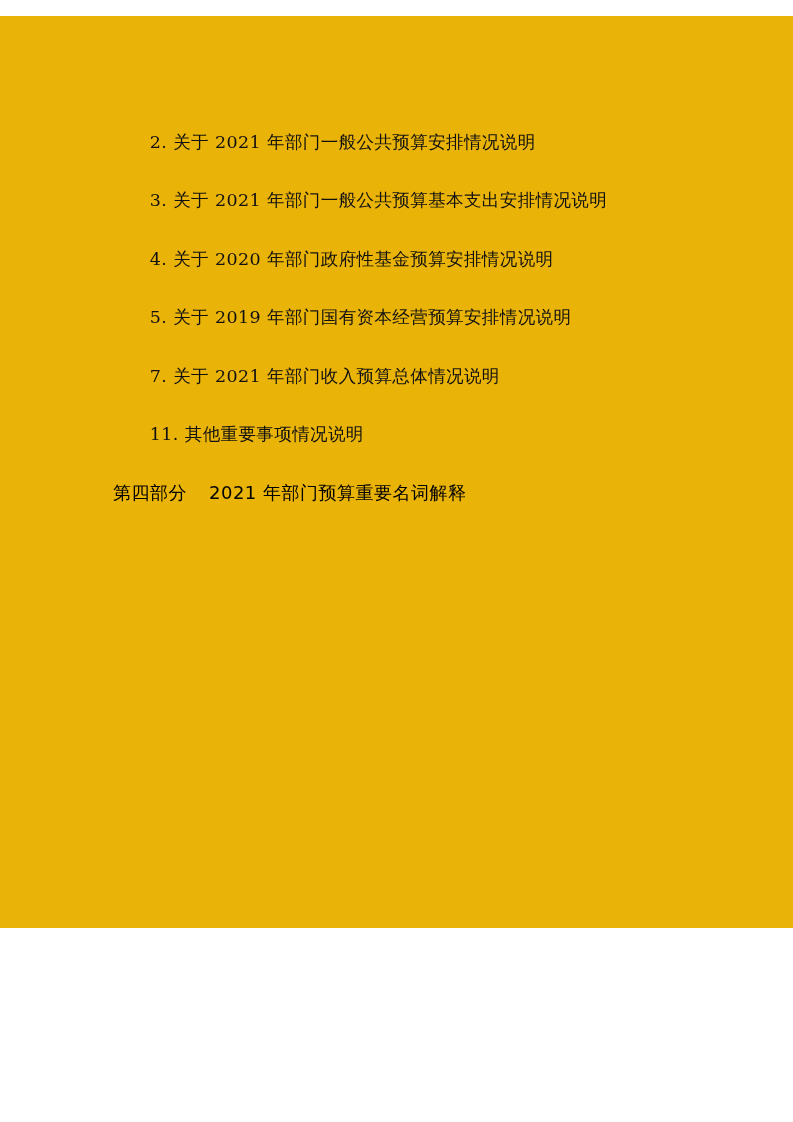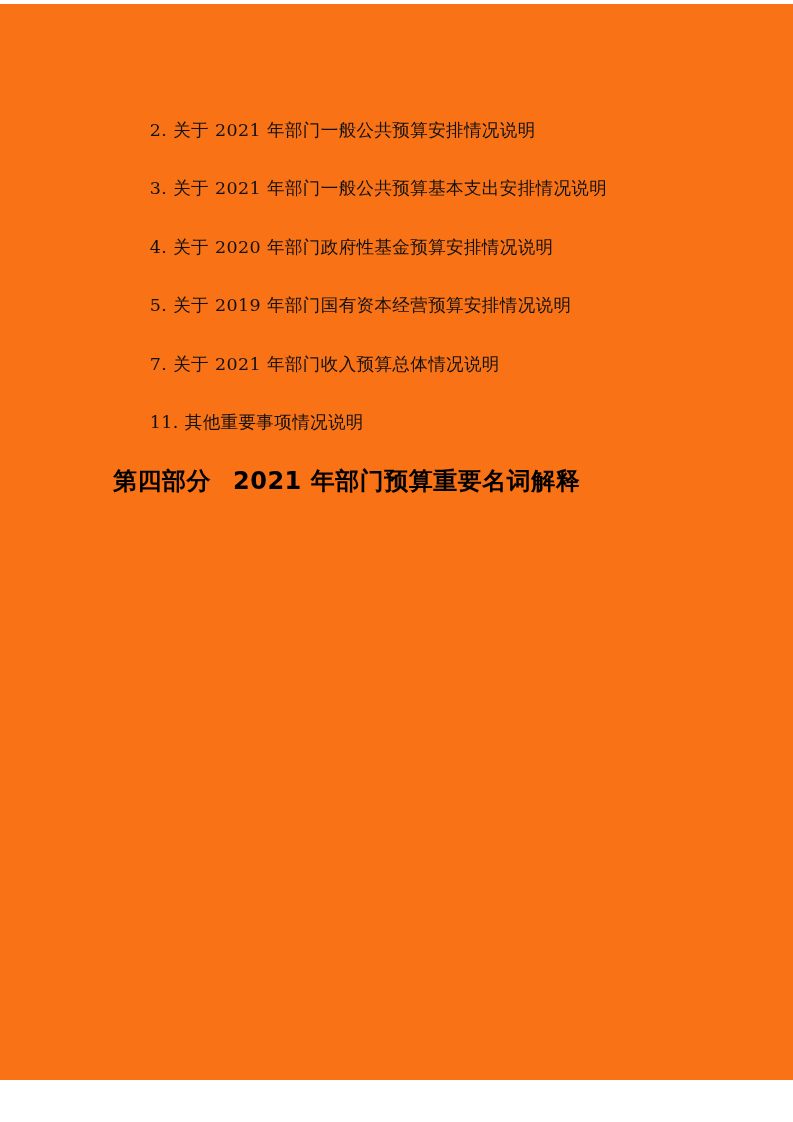--- a/index.html
+++ b/index.html
@@ -3,23 +3,23 @@
 <meta charset="utf-8">
 <style>
   html, body {
     margin: 0;
     padding: 0;
     background: #ffffff;
   }
   .page {
     position: relative;
     width: 793px;
-    height: 1076px;
-    background: #f97316;
-    margin: 4px auto;
+    height: 912px;
+    background: #eab308;
+    margin: 16px auto;
     overflow: hidden;
     font-family: "DejaVu Serif", "Liberation Serif", serif;
     color: #000000;
   }
   .content {
     position: absolute;
     left: 113px;
     top: 88px;
     width: 570px;
   }
@@ -37,22 +37,22 @@
   .toc-item.wrap {
     text-indent: 2.1em;
   }
   .toc-item.indent-wrap {
     text-indent: 2.1em;
     padding-left: 2.0em;
     margin-left: -2.0em;
   }
   .section-heading {
     font-family: "DejaVu Sans", "Liberation Sans", sans-serif;
-    font-weight: bold;
-    font-size: 24px;
+    font-weight: normal;
+    font-size: 18px;
     line-height: 40px;
     color: #000000;
     margin-top: 4px;
     letter-spacing: 0.5px;
   }
   .section-heading .gap {
     display: inline-block;
     width: 22px;
   }
 </style>

